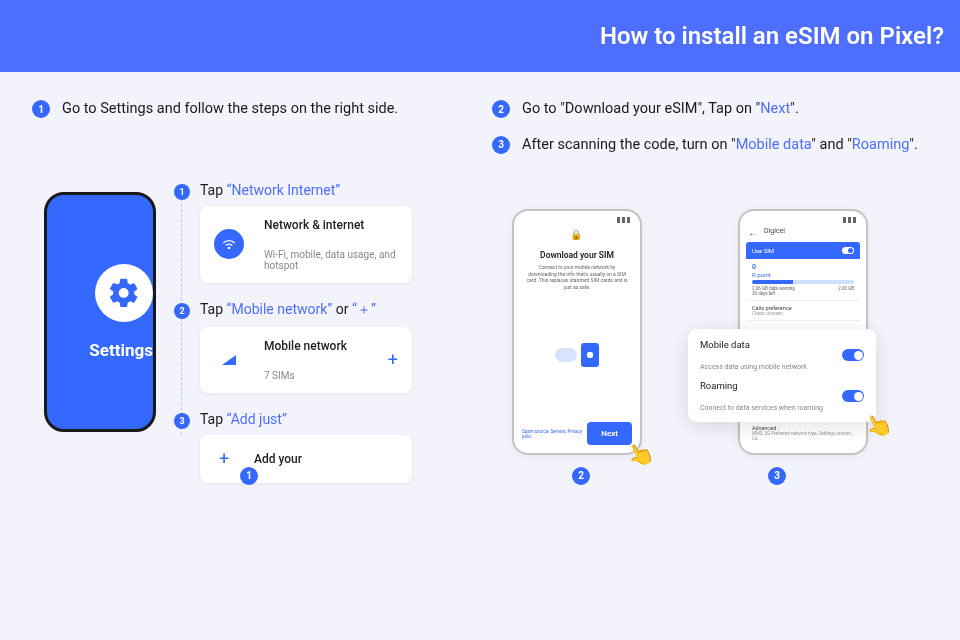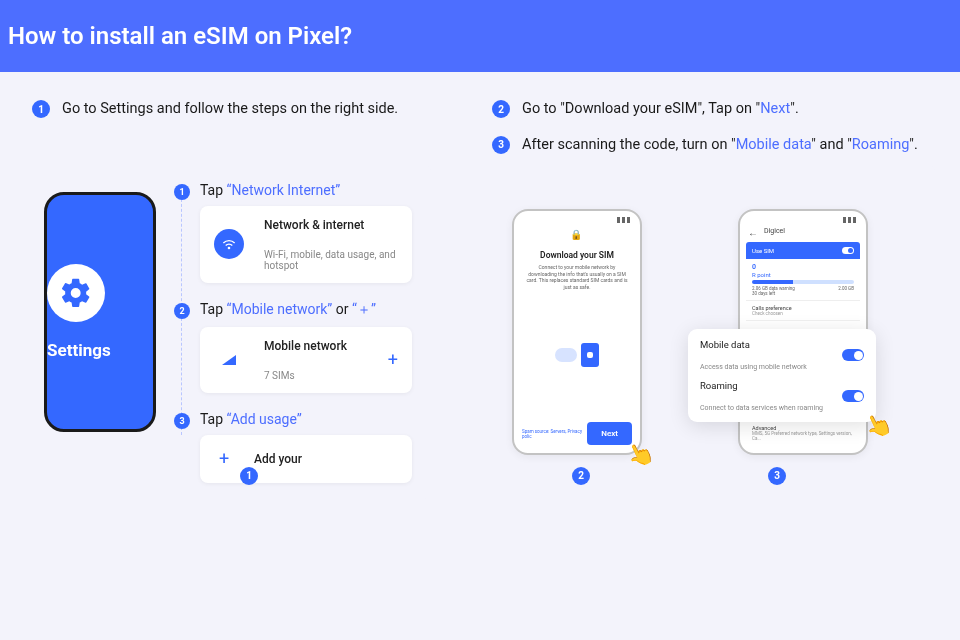--- a/index.html
+++ b/index.html
@@ -1,28 +1,28 @@
 <!DOCTYPE html>
 <html><head>
 <meta charset="utf-8">
 <style>
   *{box-sizing:border-box;margin:0;padding:0}
   body{font-family:-apple-system,BlinkMacSystemFont,'Segoe UI',Roboto,sans-serif;background:#f3f3fb;color:#1a1a1a;width:960px;height:640px;overflow:hidden}
-  .hero{background:#4d6eff;color:#fff;text-align:left;padding:22px 8px;font-size:24px;font-weight:600}
+  .hero{background:#4d6eff;color:#fff;text-align:right;padding:22px 16px;font-size:24px;font-weight:600}
   .instructions{display:flex;padding:26px 32px 8px;gap:40px}
   .inst-left{flex:0 0 420px;display:flex;align-items:flex-start}
   .inst-right{flex:1;display:flex;flex-direction:column;gap:14px}
   .inst-row{display:flex;align-items:flex-start;gap:12px;font-size:14.5px;line-height:1.5}
   .num-badge{width:18px;height:18px;border-radius:50%;background:#3468ff;color:#fff;display:flex;align-items:center;justify-content:center;font-size:10px;font-weight:700;flex:0 0 18px;margin-top:2px}
   .link{color:#4d6eff}
   .panels{display:flex;gap:12px;padding:0 24px 24px}
   .panel{background:#f3f3fb;border-radius:10px;padding:18px 20px 16px;position:relative}
   .panel-left{flex:0 0 408px;display:flex;gap:18px}
   .panel-right{flex:1;display:flex;justify-content:space-around;align-items:center}
-  .phone-settings{width:112px;height:240px;border:3px solid #1a1a1a;border-radius:20px;background:#3468ff;display:flex;flex-direction:column;align-items:flex-start;justify-content:center;color:#fff;gap:18px;margin-top:10px}
+  .phone-settings{width:112px;height:240px;border:3px solid #1a1a1a;border-radius:20px;background:#3468ff;display:flex;flex-direction:column;align-items:flex-end;justify-content:center;color:#fff;gap:18px;margin-top:10px}
   .gear-circ{width:58px;height:58px;border-radius:50%;background:#fff;display:flex;align-items:center;justify-content:center}
   .gear-circ svg{fill:#3468ff}
   .settings-label{font-size:17px;font-weight:700}
   .steps{flex:1;display:flex;flex-direction:column;gap:18px;position:relative}
   .step{display:flex;gap:10px;align-items:flex-start}
   .step-badge{width:16px;height:16px;border-radius:50%;background:#3468ff;color:#fff;font-size:9px;font-weight:700;display:flex;align-items:center;justify-content:center;flex:0 0 16px;margin-top:2px;z-index:2}
   .step-body{flex:1}
   .step-title{font-size:14px;margin-bottom:8px}
   .card{background:#fff;border-radius:8px;padding:12px 14px;display:flex;align-items:center;gap:20px;box-shadow:0 1px 4px rgba(0,0,0,0.06);font-size:12px;min-height:48px}
   .card-icon{width:30px;height:30px;border-radius:50%;display:flex;align-items:center;justify-content:center;flex:0 0 30px}
@@ -149,21 +149,21 @@
               <div class="cs">7 SIMs</div>
             </div>
             <div class="plus">+</div>
           </div>
         </div>
       </div>
 
       <div class="step">
         <div class="step-badge">3</div>
         <div class="step-body">
-          <div class="step-title"><span>Tap </span><span class="link">“Add usage”</span></div>
+          <div class="step-title"><span>Tap </span><span class="link">“Add just”</span></div>
           <div class="card">
             <div class="add-icon">+</div>
             <div class="card-text">
               <div class="ct">Add your</div>
             </div>
           </div>
         </div>
       </div>
     </div>
 

